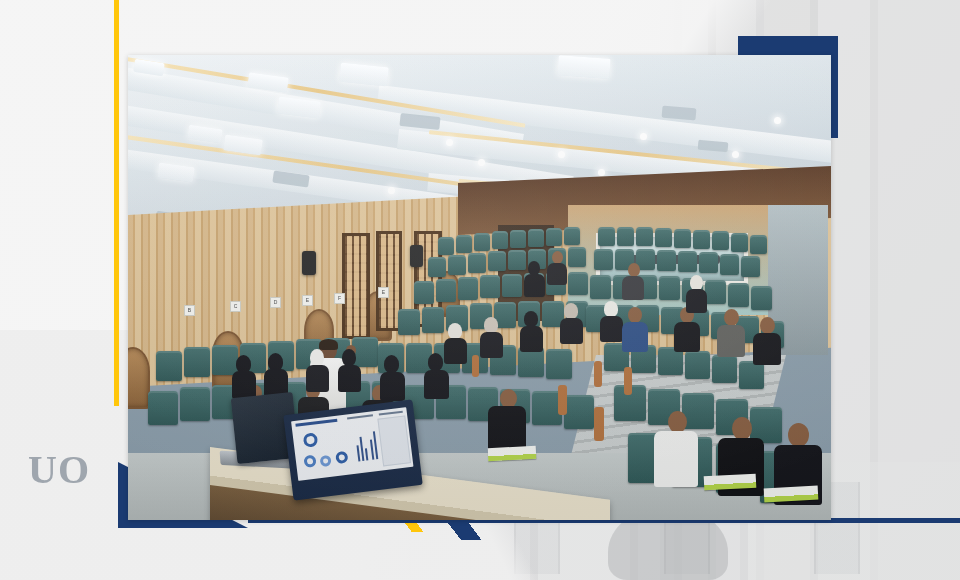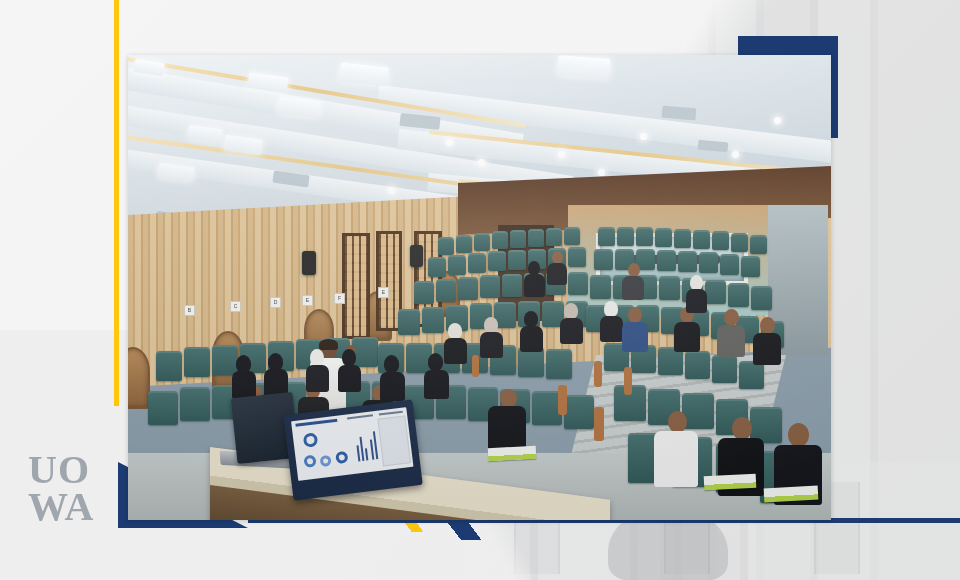--- a/index.html
+++ b/index.html
@@ -273,21 +273,20 @@
       <i></i>
     </div>
   <div class="yellow-diag">
       <i></i>
     </div>
   <div class="navy-triangle"></div>
   <div class="navy-rule"></div>
 
   <div class="logo">
     <span class="l1">UO</span>
-    <span class="l2">WA</span>
   </div>
 
   <div class="photo">
 
     <div class="ph-ceiling"></div>
 
     <div class="ceil-beam" style="left:-30px;top:8px;width:430px;height:22px;transform:rotate(9.5deg);"></div>
     <div class="ceil-beam" style="left:-30px;top:46px;width:480px;height:20px;transform:rotate(9deg);"></div>
     <div class="ceil-beam" style="left:-20px;top:92px;width:520px;height:19px;transform:rotate(8deg);"></div>
     <div class="ceil-beam" style="left:250px;top:30px;width:470px;height:22px;transform:rotate(7deg);"></div>

